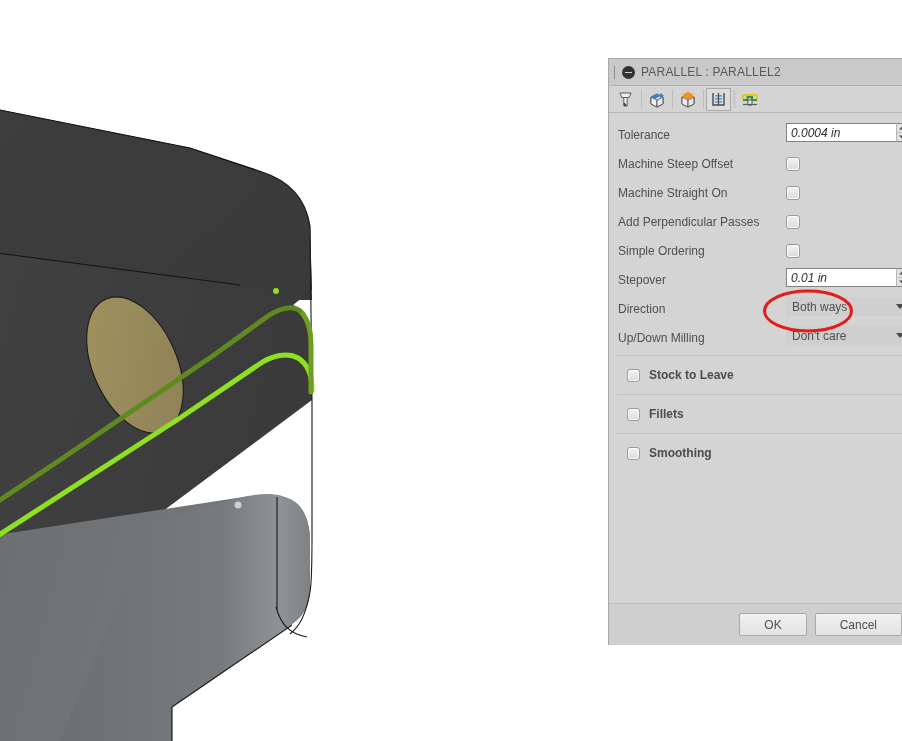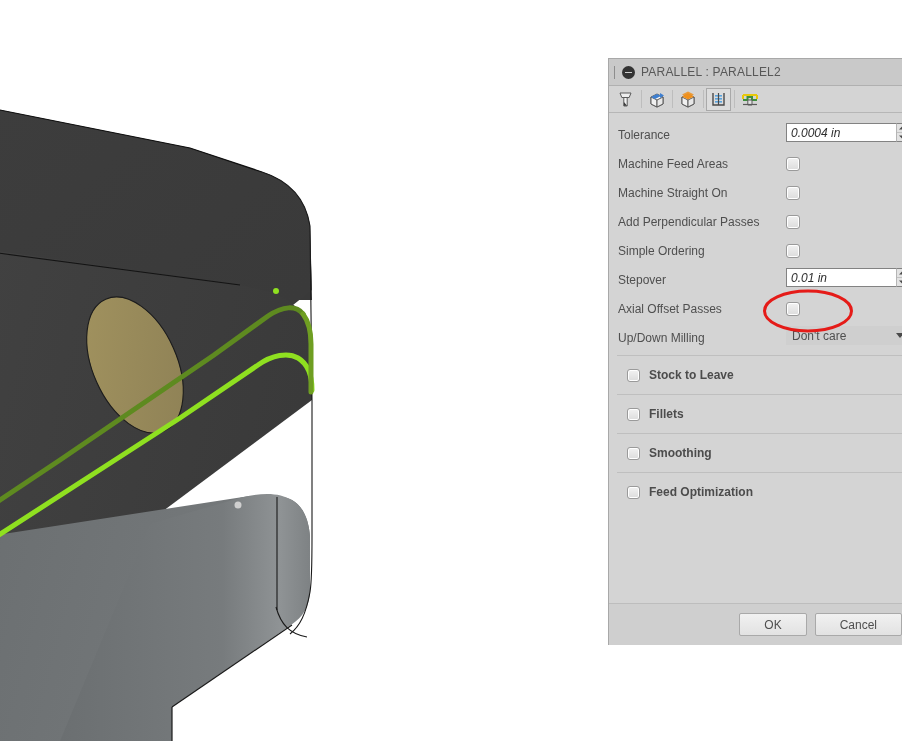--- a/index.html
+++ b/index.html
@@ -453,21 +453,21 @@
           <input type="text" value="0.0004 in" style="">
           <span class="spinbtns">
             <span></span>
             <span></span>
           </span>
         </span>
       </span>
     </div>
 
     <div class="row">
-      <span class="lbl">Machine Feed Areas</span>
+      <span class="lbl">Machine Steep Offset</span>
       <span class="ctl">
           <span class="cb"></span>
         </span>
     </div>
 
     <div class="row">
       <span class="lbl">Machine Straight On</span>
       <span class="ctl">
           <span class="cb"></span>
         </span>
@@ -494,27 +494,30 @@
         <span class="spin">
           <input type="text" value="0.01 in" style="">
           <span class="spinbtns">
             <span></span>
             <span></span>
           </span>
         </span>
       </span>
     </div>
 
-
-    <div class="row">
-      <span class="lbl">Axial Offset Passes</span>
-      <span class="ctl">
-          <span class="cb"></span>
-        </span>
-    </div>
+    <div class="row">
+      <span class="lbl">Direction</span>
+      <span class="ctl">
+        <span class="dd">
+          <span>Both ways</span>
+          <span class="arr"></span>
+        </span>
+      </span>
+    </div>
+
 
     <div class="row">
       <span class="lbl">Up/Down Milling</span>
       <span class="ctl">
         <span class="dd">
           <span>Don't care</span>
           <span class="arr"></span>
         </span>
       </span>
     </div>
@@ -523,24 +526,20 @@
       <span class="cb sm"></span>
       <span>Stock to Leave</span>
     </div>
     <div class="group">
       <span class="cb sm"></span>
       <span>Fillets</span>
     </div>
     <div class="group">
       <span class="cb sm"></span>
       <span>Smoothing</span>
-    </div>
-    <div class="group">
-      <span class="cb sm"></span>
-      <span>Feed Optimization</span>
     </div>
   </div>
 
   <div class="footer">
     <div class="btn">OK</div>
     <div class="btn">Cancel</div>
   </div>
 </div>
 
 <svg id="annot" viewBox="0 0 92 46">

